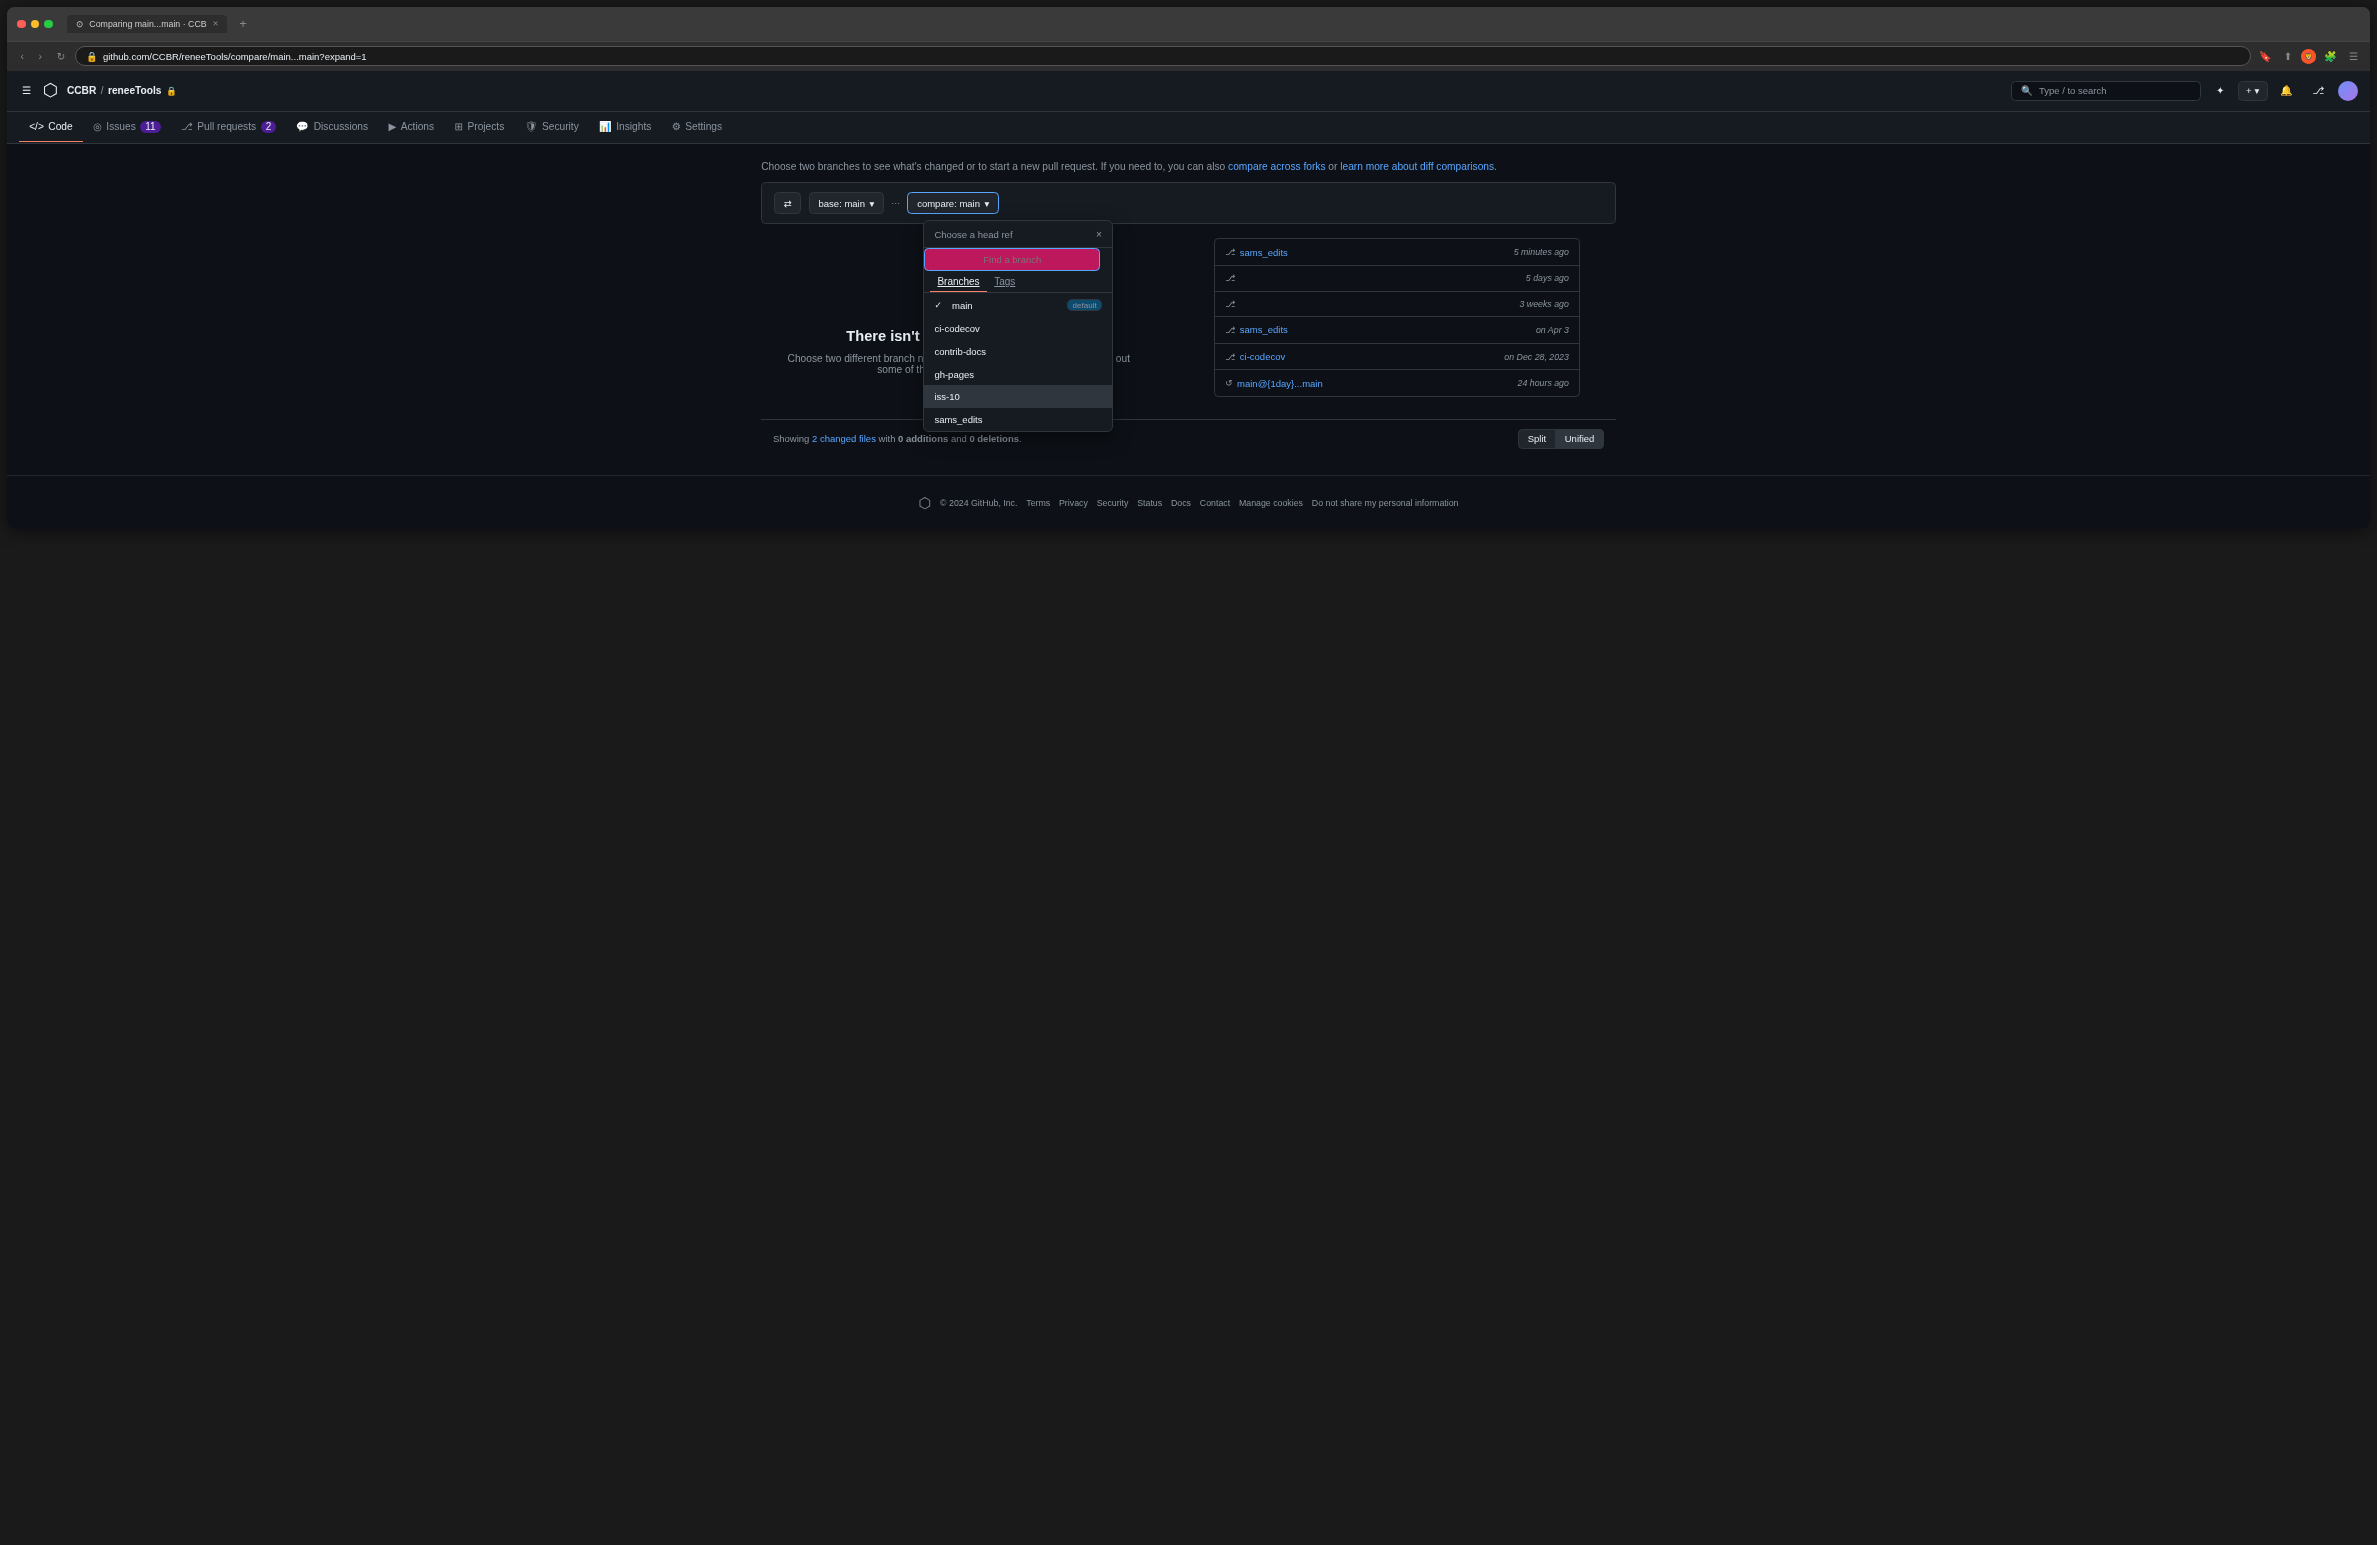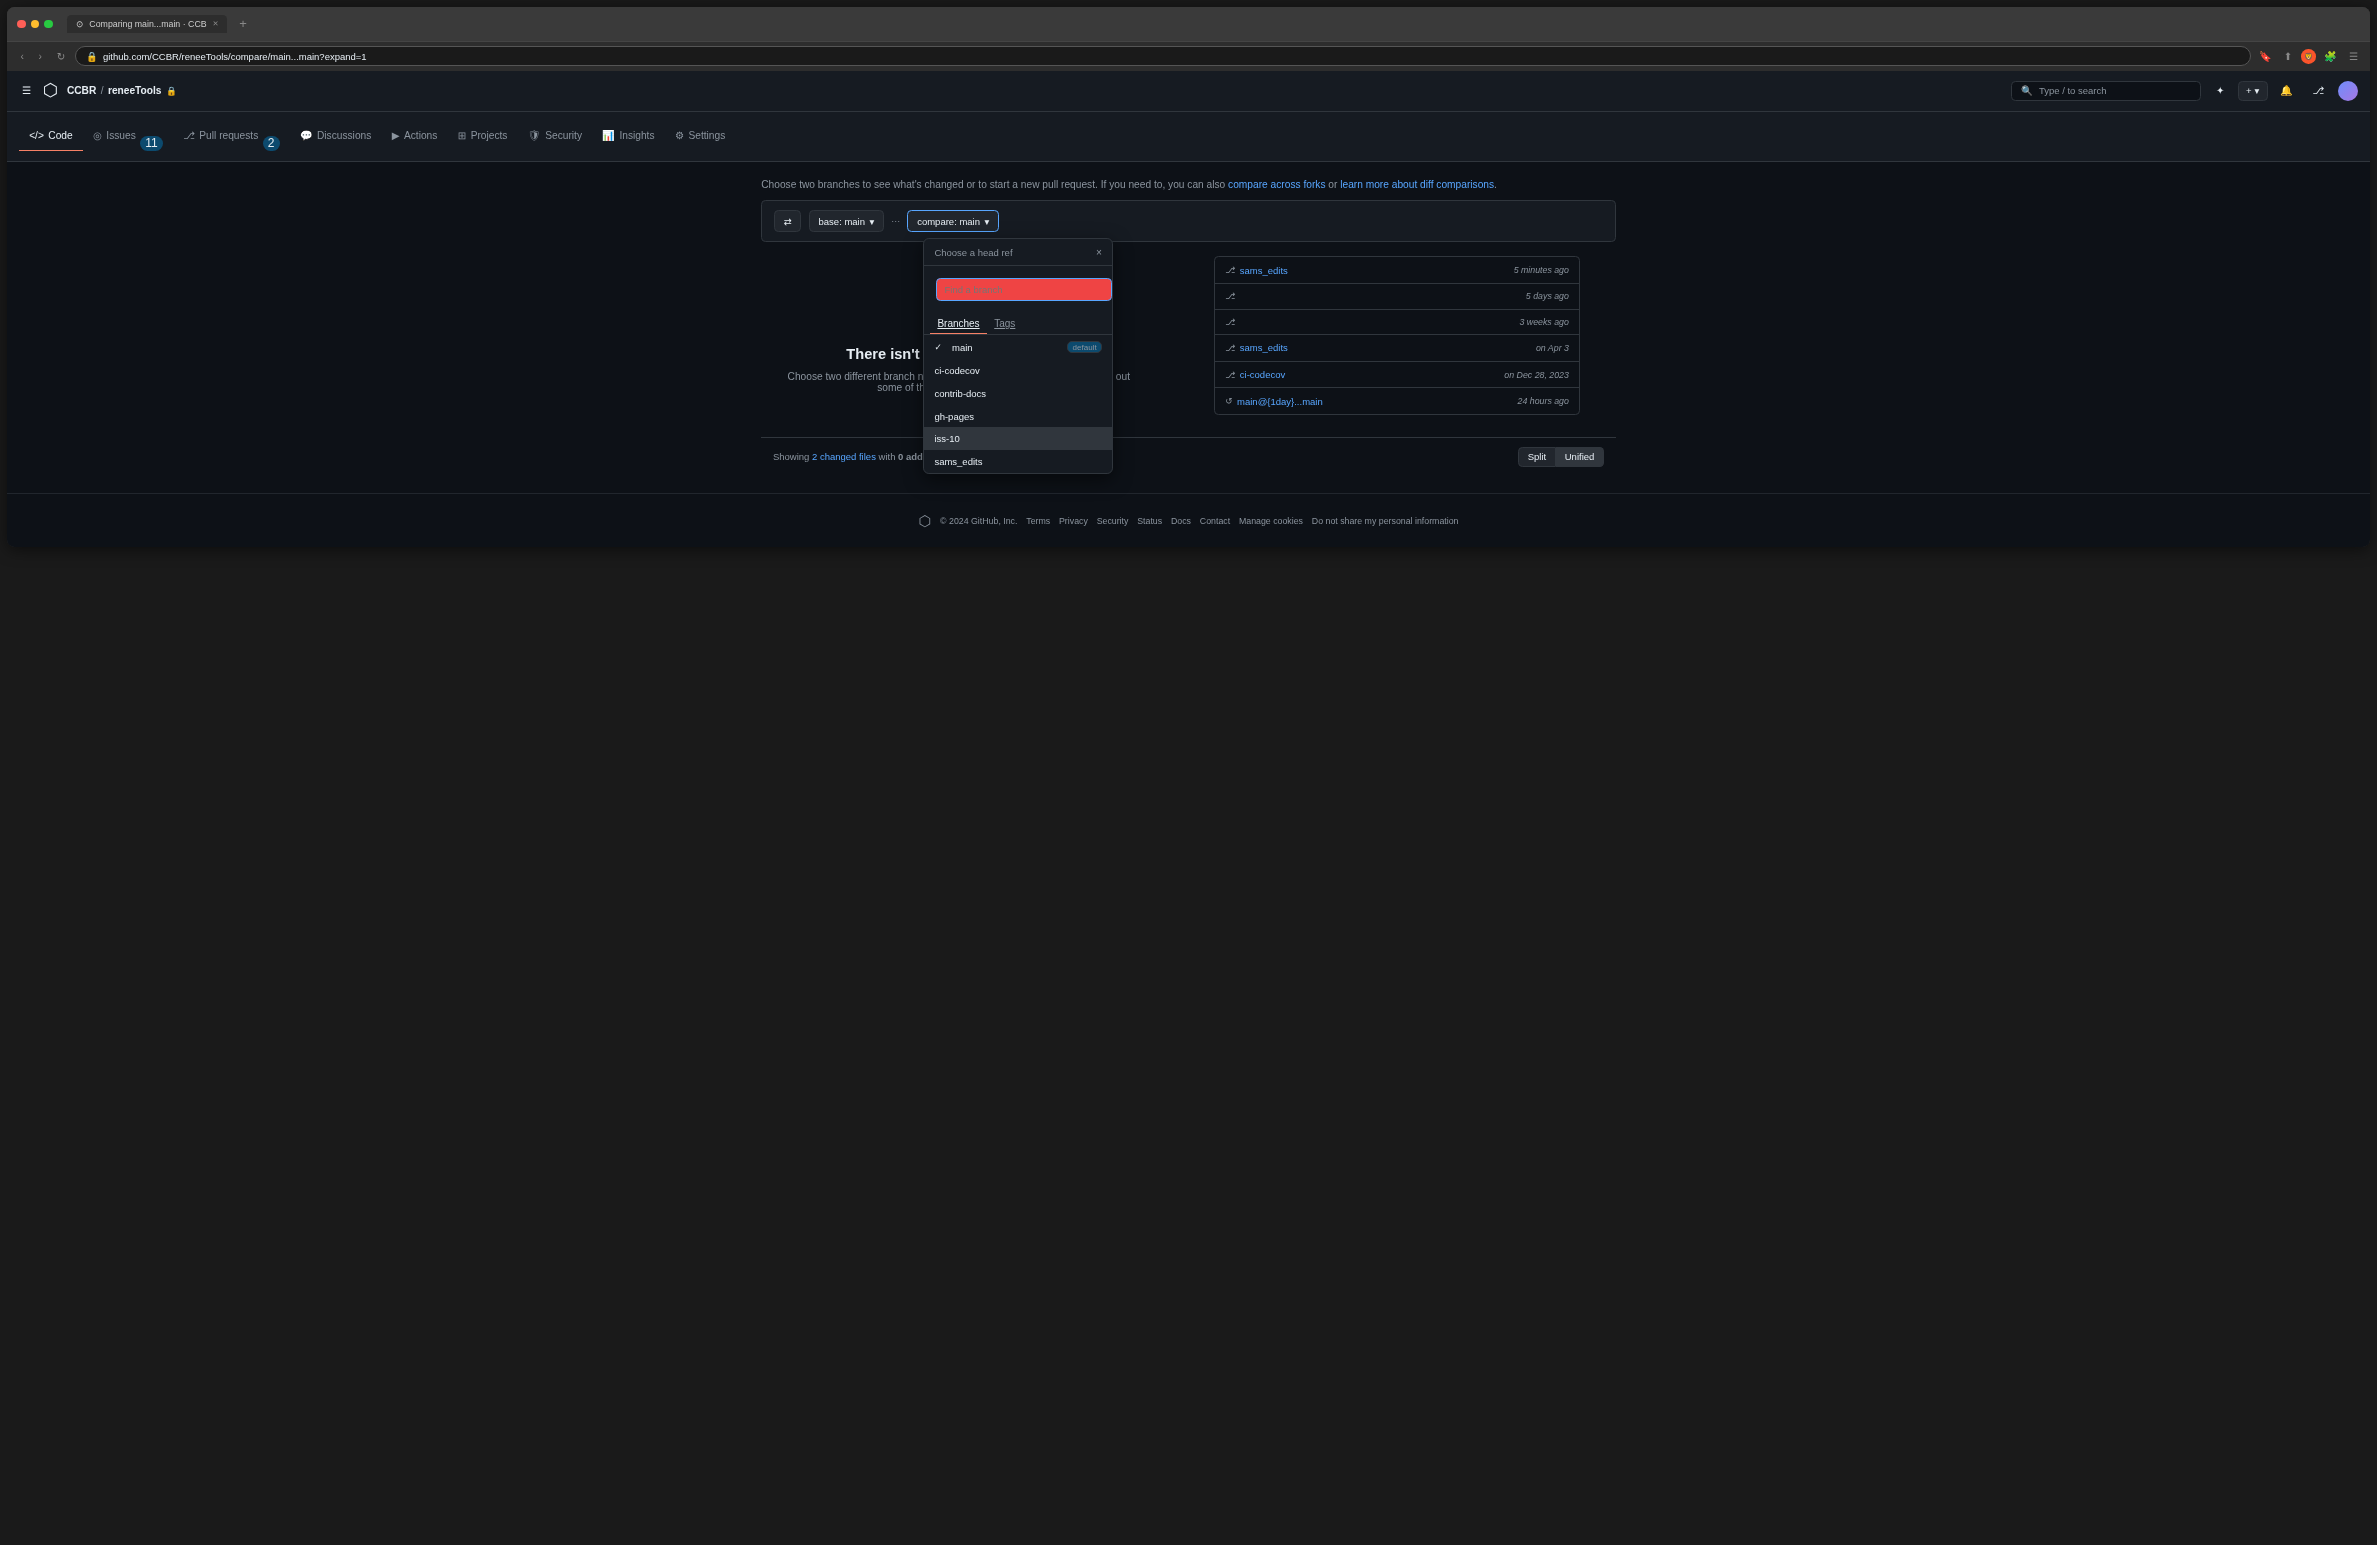--- a/index.html
+++ b/index.html
@@ -251,26 +251,25 @@
       padding: 8.8px 10.2px;
       font-size: 10.2px;
       color: #8b949e;
       cursor: pointer;
       border-bottom: 1.5px solid transparent;
       white-space: nowrap;
     }
     .repo-nav-item.active { color: #e6edf3; border-bottom-color: #f78166; }
 
     .nav-badge {
-      background: #0c4a6e;
+      background: #4c1d95;
       border-radius: 14.6px;
       padding: 0.7px 5.1px;
-      font-size: 12px;
-      color: #e6edf3;
-      margin-top: 15px;
+      font-size: 10px;
+      color: #e6edf3;
     }
 
     
     .main-content {
       max-width: 878px;
       margin: 0 auto;
       padding: 17.6px 11.7px;
     }
 
     .page-title {
@@ -346,28 +345,29 @@
     .dropdown-close {
       background: none;
       border: none;
       color: #8b949e;
       cursor: pointer;
       font-size: 10.2px;
     }
 
     .dropdown-search {
       width: calc(100% - 11.7px);
-      margin: 12px;
-      background: #ef4444;
+      margin: 0;
+      background: #be185d;
       border: 0.7px solid #58a6ff;
       border-radius: 4.4px;
       color: #e6edf3;
       padding: 5.1px 7.3px;
       font-size: 9.5px;
       outline: none;
+      text-align: center;
     }
 
     .dropdown-tabs {
       display: flex;
       border-bottom: 0.7px solid #30363d;
       padding: 0 5.9px;
     }
 
     .dropdown-tab {
       padding: 4.4px 7.3px;

